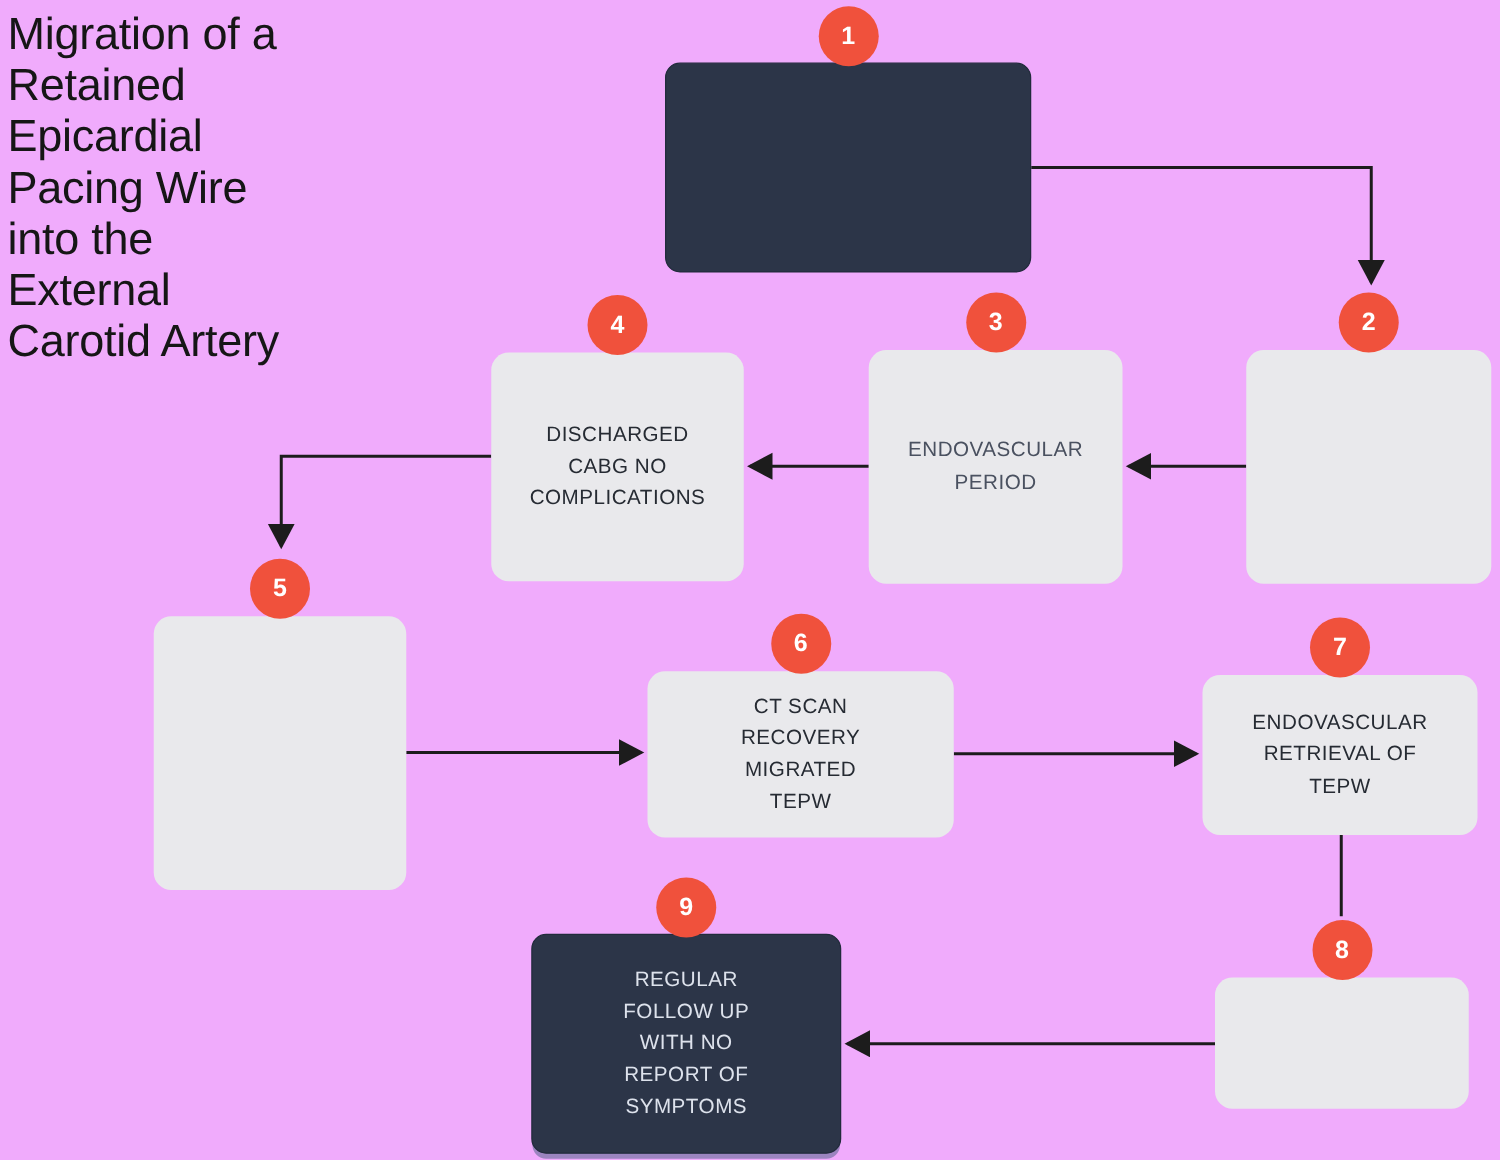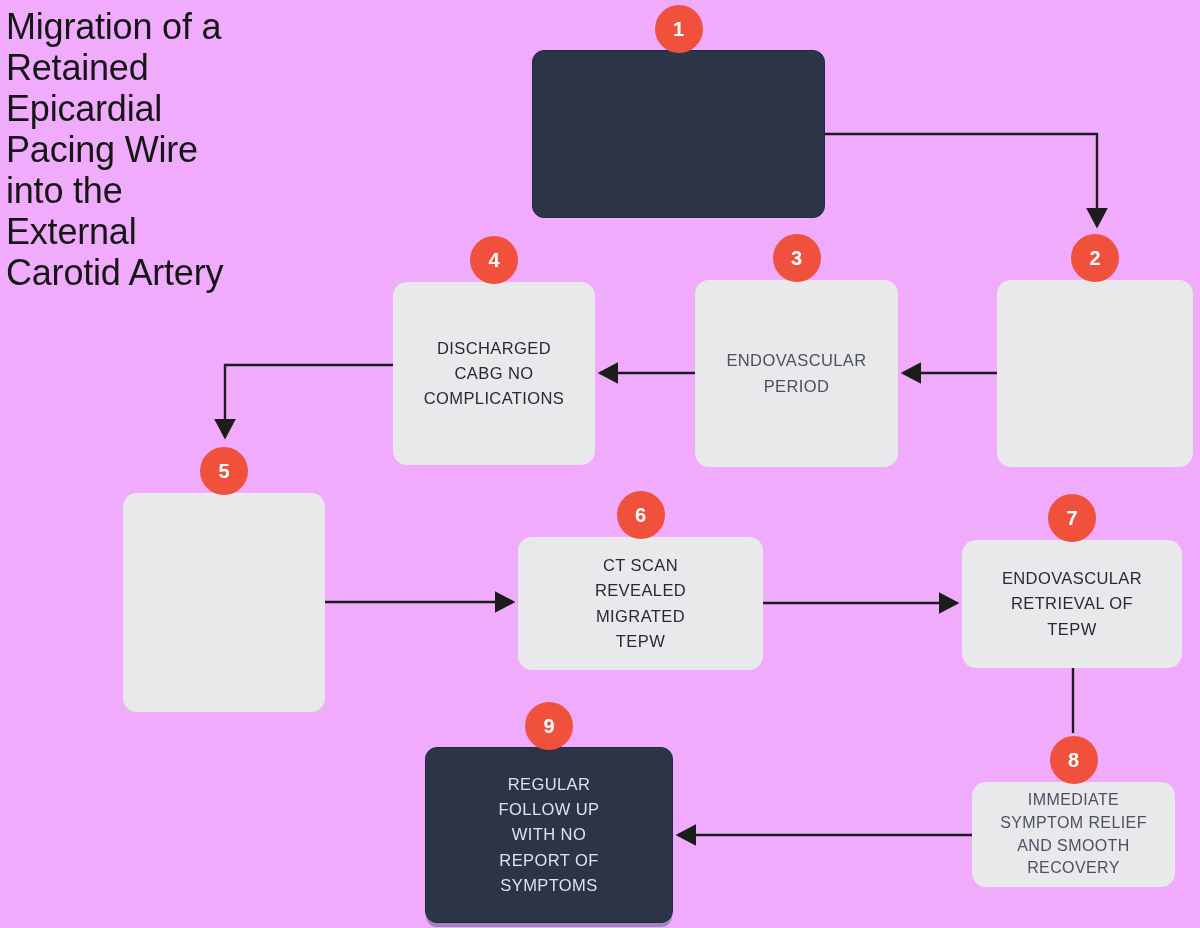--- a/index.html
+++ b/index.html
@@ -114,38 +114,34 @@
 COMPLICATIONS</div>
   </div>
 
   <div class="node light ink n5">
     <span class="badge">5</span>
   </div>
 
   <div class="node light ink n6">
     <span class="badge">6</span>
     <div class="label">CT SCAN
-REVEALED
+RECOVERY
 MIGRATED
 TEPW</div>
   </div>
 
   <div class="node light ink n7">
     <span class="badge">7</span>
     <div class="label">ENDOVASCULAR
 RETRIEVAL OF
 TEPW</div>
   </div>
 
   <div class="node light slate n8">
     <span class="badge">8</span>
-    <div class="label">IMMEDIATE
-SYMPTOM RELIEF
-AND SMOOTH
-RECOVERY</div>
   </div>
 
   <div class="node dark n9">
     <span class="badge">9</span>
     <div class="label">REGULAR
 FOLLOW UP
 WITH NO
 REPORT OF
 SYMPTOMS</div>
   </div>

